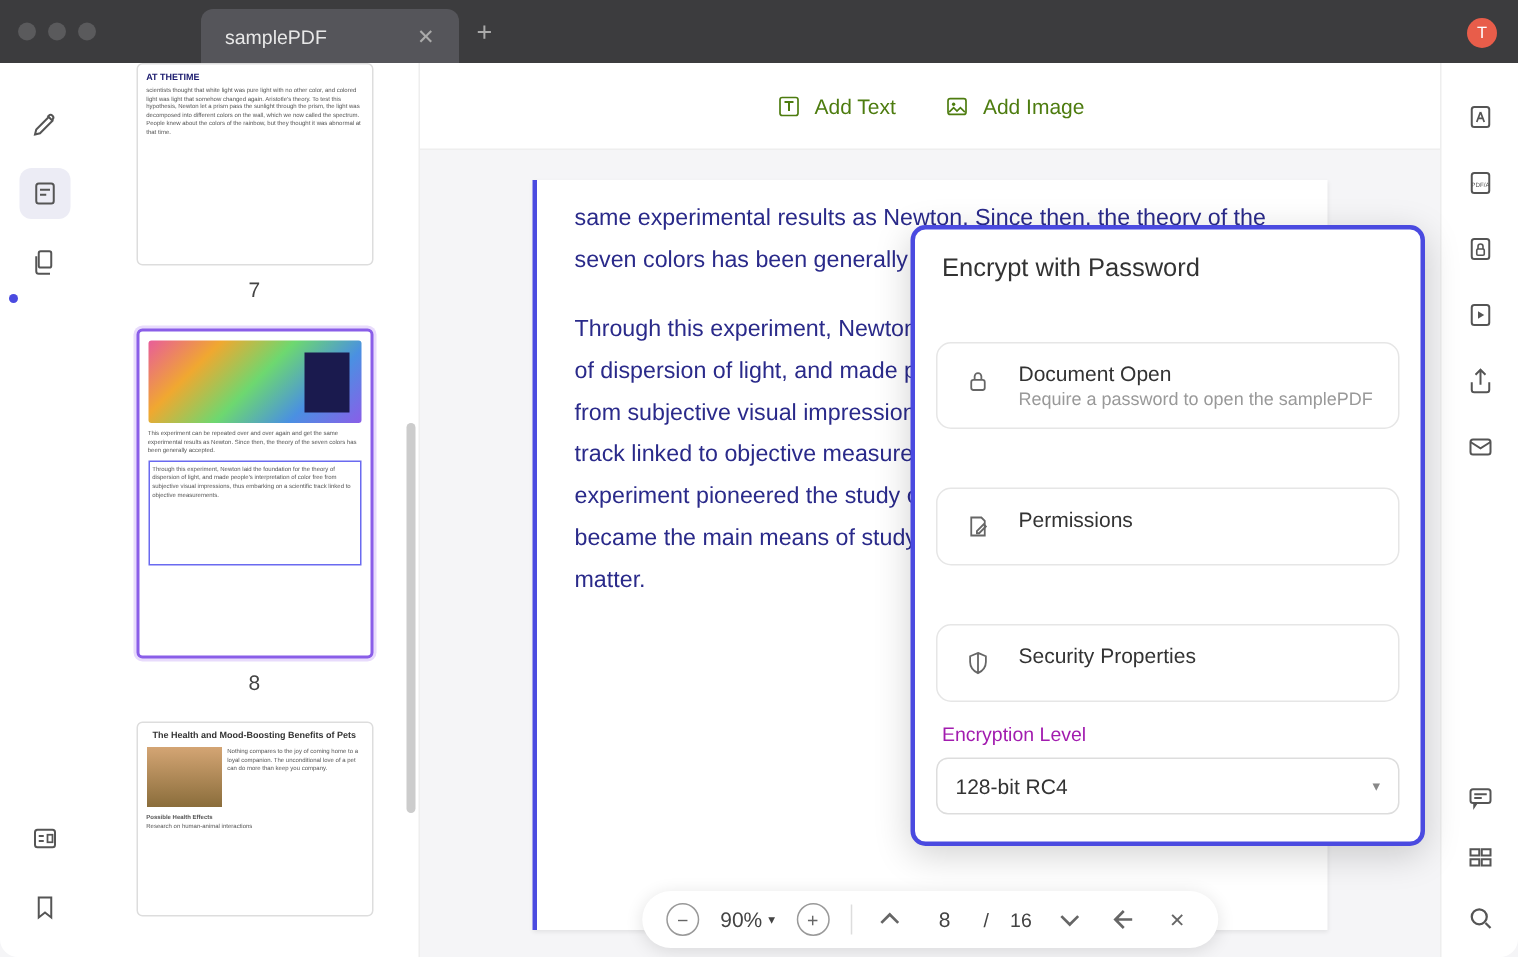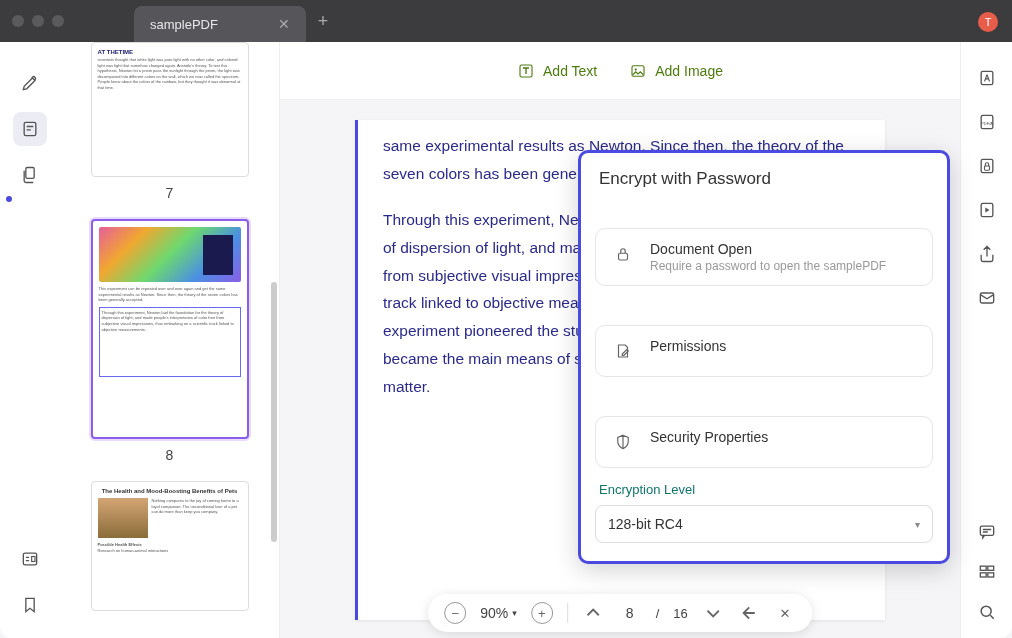--- a/index.html
+++ b/index.html
@@ -57,29 +57,29 @@
 .zoom-display { display: flex; align-items: center; gap: 4px; font-size: 14px; }
 .pc-sep { width: 1px; height: 20px; background: #ddd; }
 .page-input { width: 24px; text-align: center; border: none; font-size: 14px; color: #444; }
 
 
 .right-rail { width: 52px; display: flex; flex-direction: column; align-items: center; padding-top: 24px; gap: 20px; border-left: 1px solid #eee; position: relative; }
 .right-rail .rtool { width: 24px; height: 24px; display: flex; align-items: center; justify-content: center; cursor: pointer; color: #555; }
 .right-rail .bottom-group { position: absolute; bottom: 14px; display: flex; flex-direction: column; gap: 16px; align-items: center; }
 
 
-.encrypt-panel { position: absolute; right: 62px; top: 150px; width: 372px; background: #fff; border: 3px solid #4a4ae0; border-radius: 10px; box-shadow: 0 6px 24px rgba(0,0,0,0.18); padding: 16px 14px 18px; z-index: 50; }
+.encrypt-panel { position: absolute; right: 62px; top: 150px; width: 343px; background: #fff; border: 3px solid #4a4ae0; border-radius: 10px; box-shadow: 0 6px 24px rgba(0,0,0,0.18); padding: 16px 14px 18px; z-index: 50; }
 .encrypt-title { font-size: 17px; color: #333; margin-bottom: 16px; padding-left: 4px; }
 .enc-card { border: 1px solid #e6e6e6; border-radius: 10px; padding: 12px 14px; display: flex; gap: 14px; margin-bottom: 10px; cursor: pointer; margin-top: 39px; }
 .enc-card.disabled { opacity: 0.7; cursor: default; }
 .enc-icon { width: 26px; height: 26px; flex-shrink: 0; color: #666; display: flex; align-items: center; justify-content: center; }
 .enc-text .enc-name { font-size: 14px; color: #333; margin-bottom: 2px; }
 .enc-text .enc-desc { font-size: 12px; color: #999; }
 .enc-card.disabled .enc-name { color: #999; }
-.enc-level-label { font-size: 13px; color: #0f766e; margin: 14px 0 8px 4px; }
+.enc-level-label { font-size: 13px; color: #a21caf; margin: 14px 0 8px 4px; }
 .enc-select { width: 100%; border: 1px solid #ddd; border-radius: 8px; padding: 10px 12px; font-size: 14px; color: #333; display: flex; justify-content: space-between; align-items: center; cursor: pointer; background: #fff; }
 
 svg { width: 18px; height: 18px; }
 .rtool svg, .tool svg { width: 20px; height: 20px; }
 </style>
 </head>
 <body>
 
 <div class="titlebar">
   <div class="traffic-lights">

